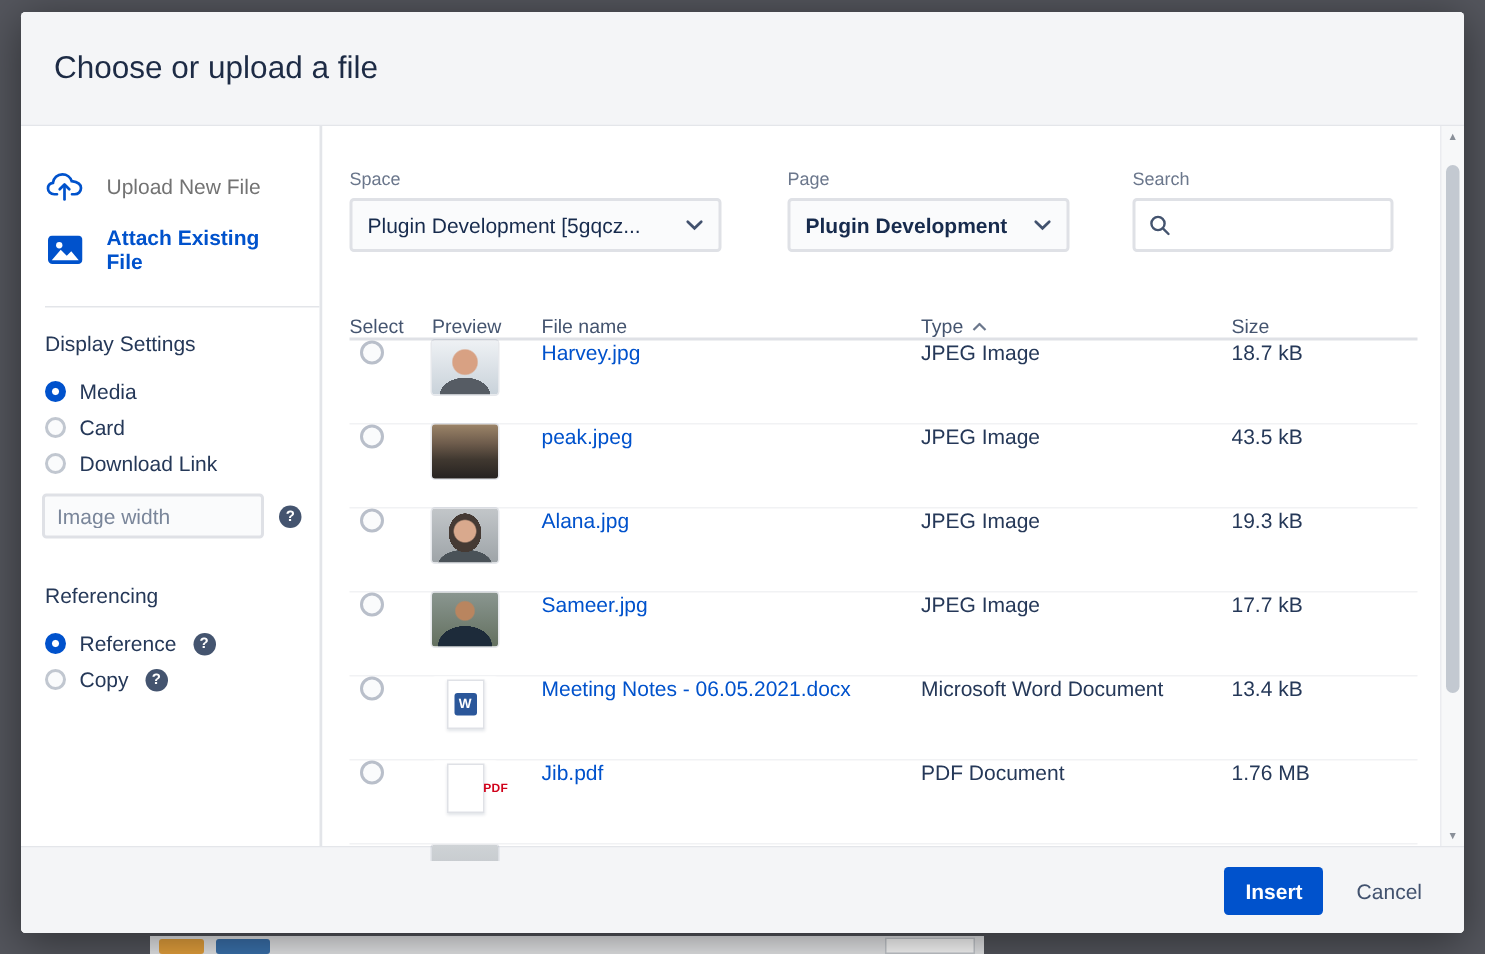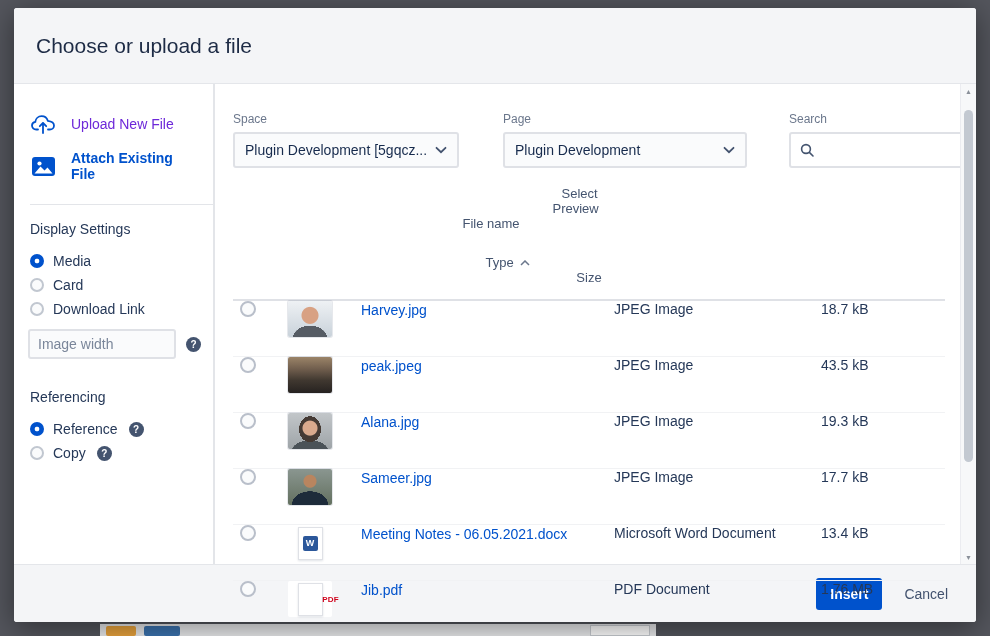--- a/index.html
+++ b/index.html
@@ -27,21 +27,21 @@
     flex:none; height:76px; background:#f4f5f7; border-bottom:1px solid #e4e6ea;
     border-radius:3px 3px 0 0; display:flex; align-items:center; padding:0 22px;
   }
   .modal-title { font-size:21px; font-weight:500; color:#1d2b45; }
 
   .modal-body { flex:1; display:flex; min-height:0; position:relative; }
 
   
   .sidebar { flex:none; width:201px; border-right:2px solid #e3e5e9; padding:26px 14px 0 16px; background:#fff; }
   .nav-item { display:flex; align-items:center; gap:15px; height:28px; margin-bottom:14px; cursor:pointer; font-size:14px; }
-  .nav-item .nav-label { color:#6d28d9; }
+  .nav-item .nav-label { color:#737373; }
   .nav-item.active .nav-label { color:#0052cc; font-weight:700; }
   .nav-icon { flex:none; width:26px; display:flex; justify-content:center; }
 
   .side-divider { border:none; border-top:1px solid #e3e5e9; margin:24px -14px 0 0; }
 
   .section-heading { font-size:14px; color:#253858; margin:16px 0 12px 0; }
 
   .radio-row { display:flex; align-items:center; gap:9px; height:24px; font-size:14px; color:#253858; }
   .radio { flex:none; width:14px; height:14px; border-radius:50%; border:2px solid #c1c7d0; background:#fafbfc; cursor:pointer; }
   .radio.checked { border:2px solid #0052cc; background:radial-gradient(circle at center, #ffffff 0, #ffffff 2px, #0052cc 2.7px); }
@@ -65,33 +65,33 @@
   
   .content { flex:1; padding:28px 16px 0 18px; background:#fff; min-width:0; }
 
   .filters { display:flex; }
   .filter { display:flex; flex-direction:column; }
   .filter-label { font-size:12px; color:#6b778c; margin-bottom:6px; }
   .select-box {
     height:36px; background:#fafbfc; border:2px solid #dfe1e6; border-radius:3px;
     display:flex; align-items:center; justify-content:space-between; padding:0 10px; font-size:14px; color:#172b4d; cursor:pointer;
   }
-  .filter-space .select-box { width:226px; }
+  .filter-space .select-box { width:248px; }
   .filter-page { margin-left:44px; }
-  .filter-page .select-box { width:244px; }
+  .filter-page .select-box { width:188px;font-weight:bold; }
   .filter-search { margin-left:42px; }
   .search-box {
     width:174px; height:36px; background:#fff; border:2px solid #dfe1e6; border-radius:3px;
     display:flex; align-items:center; padding:0 8px; gap:6px;
   }
   .search-box input { border:none; outline:none; flex:1; min-width:0; font-size:14px; font-family:"Liberation Sans", sans-serif; color:#172b4d; background:transparent; }
 
   
   .table { width:712px; margin-top:10px; }
-  .thead { display:flex; align-items:center; font-size:13px; color:#44546f; padding:8px 0 14px 0; border-bottom:2px solid #dfe1e6;flex-direction:column; }
+  .thead { display:flex; align-items:flex-end; font-size:13px; color:#44546f; padding:8px 0 0 0; border-bottom:2px solid #dfe1e6; }
   .col-select { flex:none; width:55px; }
   .col-preview { flex:none; width:73px; }
   .col-name { flex:none; width:253px; }
   .col-type { flex:none; width:207px; }
   .col-size { flex:1; }
   .th-type { display:flex; align-items:center; gap:6px; cursor:pointer;margin-top:24px; }
 
   .row { display:flex; align-items:flex-start; height:56px; border-bottom:1px solid #f1f2f4; }
   .row .col-select { display:flex; padding-left:7px; }
   .file-link { color:#0052cc; font-size:14px; text-decoration:none; cursor:pointer; }

